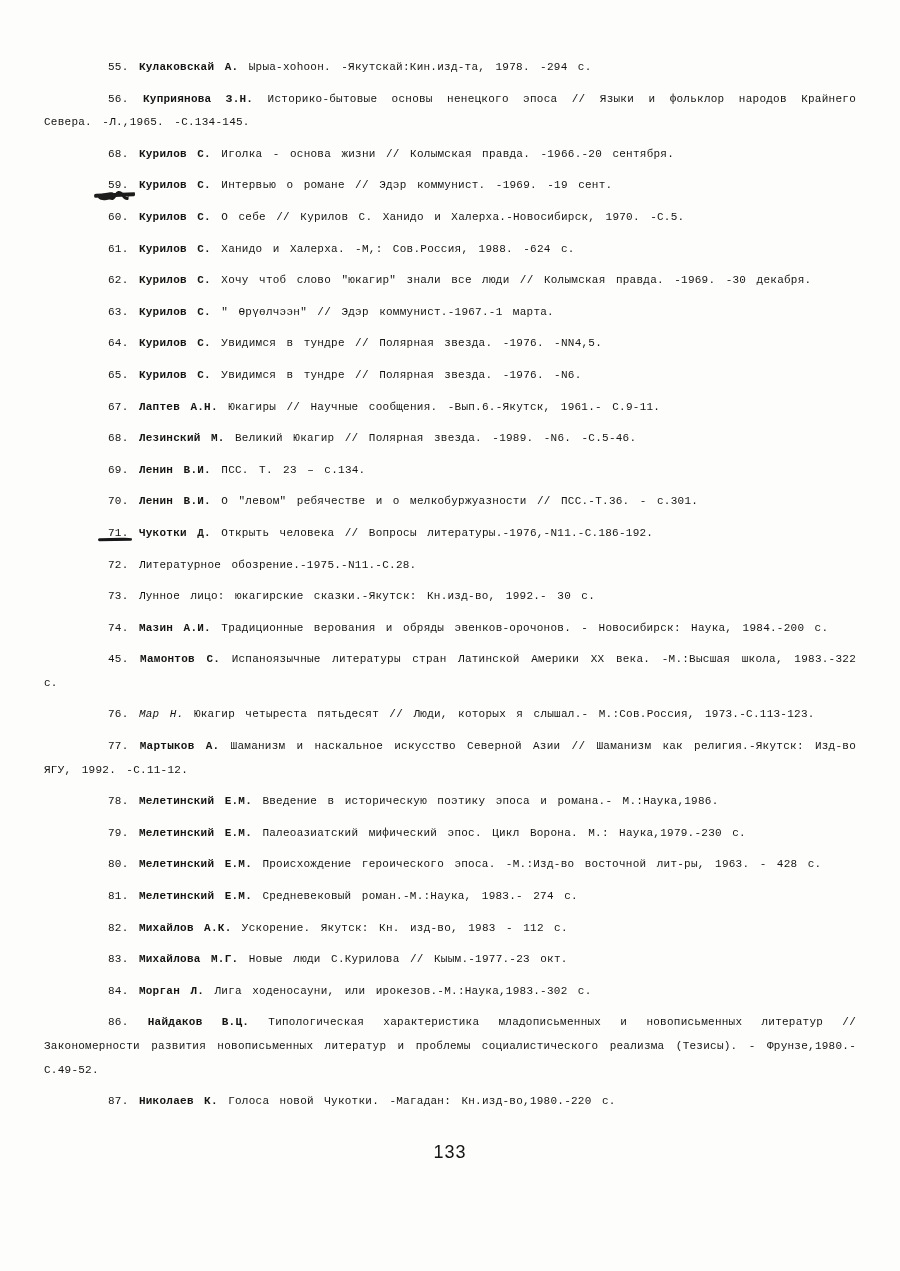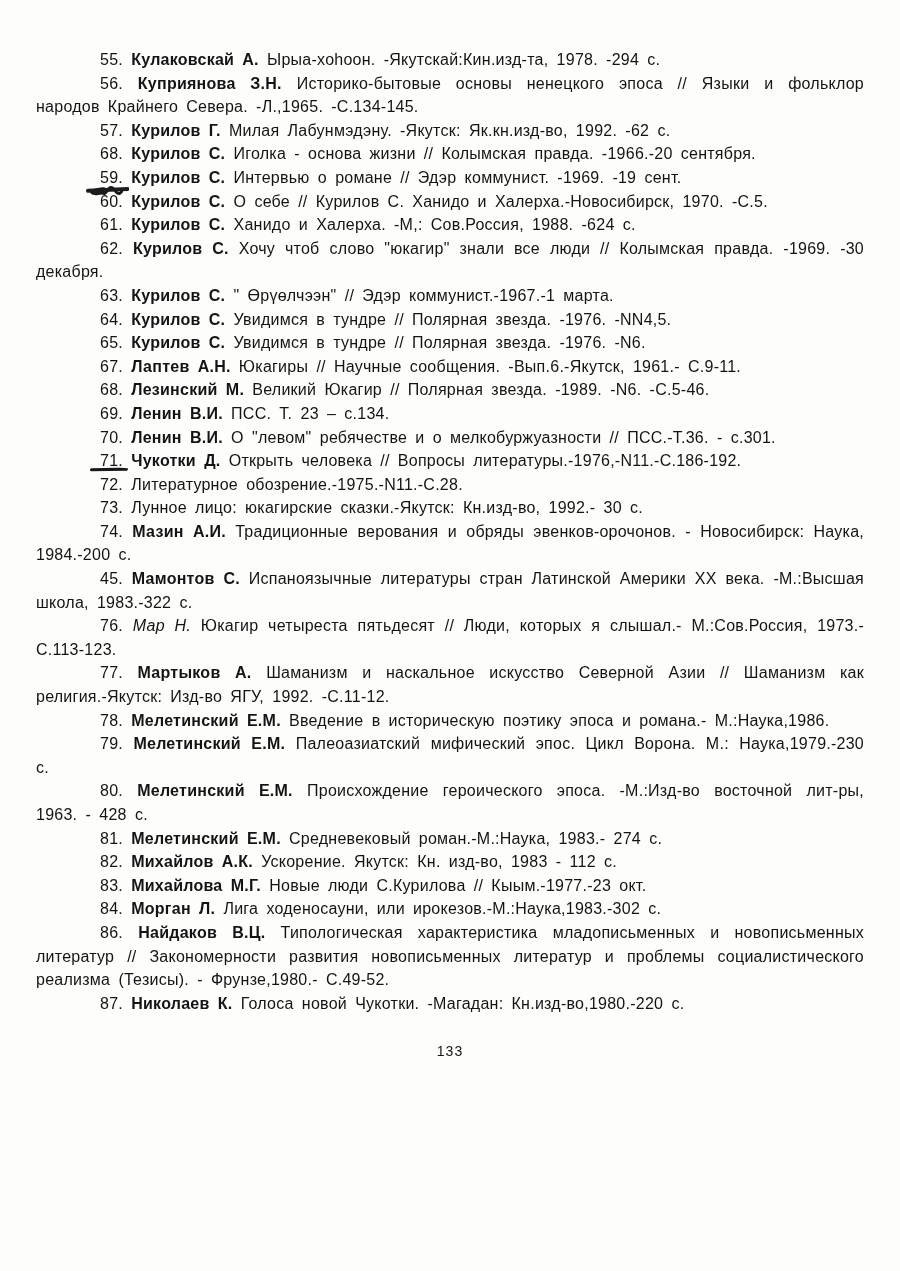--- a/index.html
+++ b/index.html
@@ -16,27 +16,28 @@
     box-sizing: border-box;
     padding: 48px 36px 0 36px;
     font-family: "Liberation Sans", sans-serif;
     color: #141414;
     overflow: hidden;
   }
   .entries {
     width: 100%;
   }
   .entry {
-    margin: 0;
-    font-size: 16px;
+    margin: 8px;
+    font-size: 11px;
     line-height: 23.6px;
     text-align: justify;
     text-indent: 64px;
     letter-spacing: 0.25px;
     word-spacing: 3.5px;
+    font-family: Liberation Mono, monospace;
   }
   .num {
     font-weight: normal;
     position: relative;
     white-space: nowrap;
   }
   .author-bold {
     font-weight: bold;
   }
   .author-italic {
@@ -77,34 +78,33 @@
     bottom: -2px;
     width: 165%;
     height: 3px;
     background: #181818;
     border-radius: 2px 40% 2px 2px;
     transform: rotate(-1.2deg);
   }
   .page-number {
     margin-top: 28px;
     text-align: center;
-    font-size: 14px;
+    font-size: 18px;
     letter-spacing: 1px;
   }
 </style>
 </head>
 <body>
 
 <div class="page">
   <div class="entries" id="entries">
   <p class="entry"><span class="num">55.</span> <span class="author author-bold">Кулаковскай А.</span> <span class="body-text">Ырыа-хоhоон. -Якутскай:Кин.изд-та, 1978. -294 с.</span></p>
 
   <p class="entry"><span class="num">56.</span> <span class="author author-bold">Куприянова З.Н.</span> <span class="body-text">Историко-бытовые основы ненецкого эпоса // Языки и фольклор народов Крайнего Севера. -Л.,1965. -С.134-145.</span></p>
 
-  <p class="entry"><span class="num">57.</span> <span class="author author-bold">Курилов Г.</span> <span class="body-text">Милая Лабунмэдэну. -Якутск: Як.кн.изд-во, 1992. -62 с.</span></p>
 
   <p class="entry"><span class="num">68.</span> <span class="author author-bold">Курилов С.</span> <span class="body-text">Иголка - основа жизни // Колымская правда. -1966.-20 сентября.</span></p>
 
   <p class="entry"><span class="num mark-scribble">59.</span> <span class="author author-bold">Курилов С.</span> <span class="body-text">Интервью о романе // Эдэр коммунист. -1969. -19 сент.</span></p>
 
   <p class="entry"><span class="num">60.</span> <span class="author author-bold">Курилов С.</span> <span class="body-text">О себе // Курилов С. Ханидо и Халерха.-Новосибирск, 1970. -С.5.</span></p>
 
   <p class="entry"><span class="num">61.</span> <span class="author author-bold">Курилов С.</span> <span class="body-text">Ханидо и Халерха. -М,: Сов.Россия, 1988. -624 с.</span></p>
 
   <p class="entry"><span class="num">62.</span> <span class="author author-bold">Курилов С.</span> <span class="body-text">Хочу чтоб слово "юкагир" знали все люди // Колымская правда. -1969. -30 декабря.</span></p>

